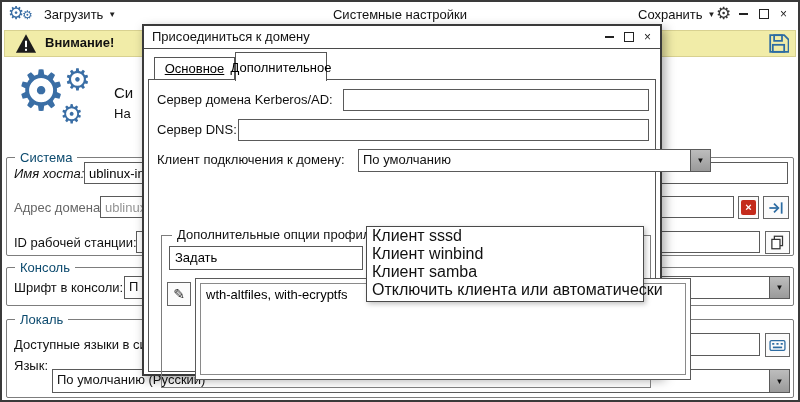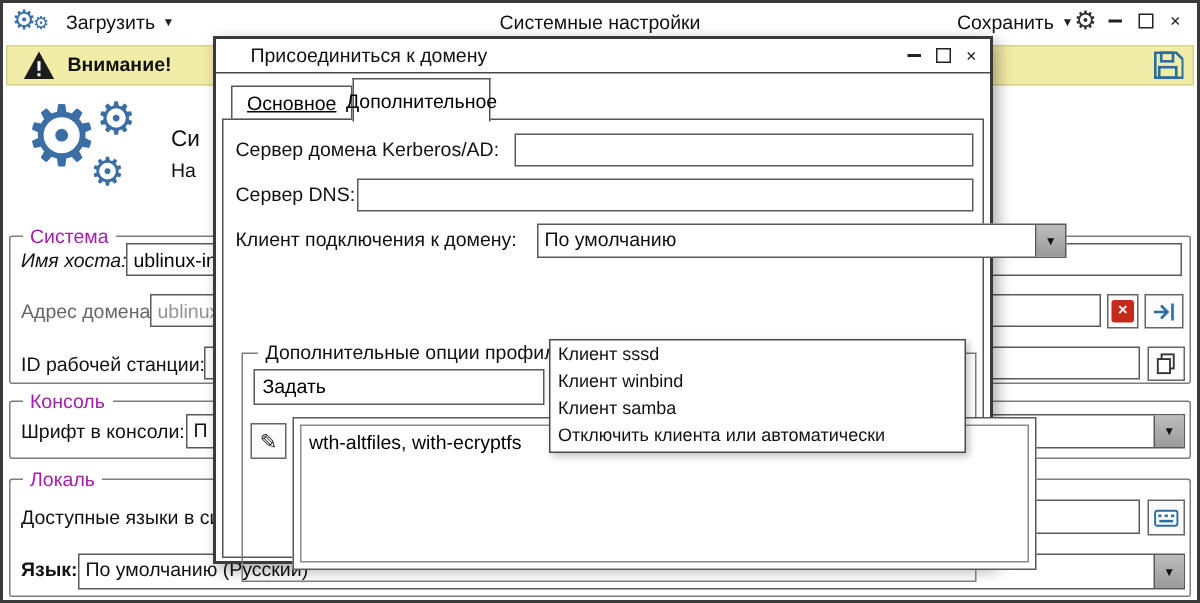--- a/index.html
+++ b/index.html
@@ -1,20 +1,20 @@
 <!DOCTYPE html>
 <html><head>
 <meta charset="utf-8">
 <style>
   html,body{margin:0;padding:0;background:#e8e8e8;font-family:"Liberation Sans",sans-serif;}
   .screen{position:relative;width:800px;height:402px;background:#fff;border:2px solid #3a3a3a;box-sizing:border-box;overflow:hidden;}
   .lbl{position:absolute;font-size:13px;color:#111;white-space:nowrap;line-height:20px;}
   .tin{position:absolute;border:1px solid #5a5a5a;background:#fff;font-size:13px;padding:1px 4px;box-sizing:border-box;font-family:"Liberation Sans",sans-serif;}
   fieldset{position:absolute;margin:0;padding:0;border:1px solid #7d7d7d;border-radius:2px;box-sizing:border-box;background:transparent;}
-  legend{margin-left:8px;padding:0 5px;font-size:13px;color:#a21caf;}
+  legend{margin-left:8px;padding:0 5px;font-size:13px;color:#0c4a6e;}
   
   .toolbar{position:absolute;top:0;left:0;right:0;height:26px;background:#fff;}
   .ttitle{position:absolute;top:5px;left:0;right:0;text-align:center;font-size:13px;color:#111;}
   .tbtn{position:absolute;top:5px;display:flex;align-items:center;gap:5px;font-size:13px;color:#111;cursor:default;z-index:2;}
   .chev{font-size:8px;color:#222;}
   .logo{position:absolute;top:0;left:6px;width:34px;height:26px;color:#3a6ea5;}
   .logo .g1{position:absolute;left:0;top:0;font-size:18px;line-height:22px;}
   .logo .g2{position:absolute;left:14px;top:6px;font-size:12px;line-height:14px;}
   .gearbtn{position:absolute;top:1px;left:714px;font-size:17px;color:#333;z-index:2;}
   .winctl{position:absolute;top:5px;right:8px;display:flex;gap:7px;align-items:center;z-index:2;}
@@ -37,34 +37,34 @@
   .sqbtn{position:absolute;border:1px solid #666;background:#fbfbfb;display:flex;align-items:center;justify-content:center;box-sizing:border-box;}
   .redx{width:15px;height:15px;background:#c42b1c;border-radius:2px;color:#fff;font-size:11px;font-weight:bold;display:flex;align-items:center;justify-content:center;line-height:1;}
   
   .combo{position:absolute;border:1px solid #5a5a5a;background:#fff;display:flex;box-sizing:border-box;}
   .combo-val{flex:1;font-size:13px;padding:2px 4px;overflow:hidden;white-space:nowrap;color:#111;}
   .combo-btn{width:19px;border-left:1px solid #5a5a5a;background:linear-gradient(#bdbdbd,#9a9a9a);display:flex;align-items:center;justify-content:center;}
   .combo-btn .chev{font-size:8px;color:#111;}
   
   .dialog{position:absolute;left:140px;top:22px;width:520px;height:352px;background:#fff;border:2px solid #3a3a3a;box-sizing:border-box;box-shadow:3px 4px 10px rgba(0,0,0,.35);z-index:10;}
   .dlg-titlebar{position:absolute;left:0;top:0;right:0;height:22px;border-bottom:1px solid #4a4a4a;background:#fff;}
-  .dlg-title{position:absolute;left:8px;top:3px;font-size:13px;color:#111;margin-left:15px;}
+  .dlg-title{position:absolute;left:8px;top:3px;font-size:13px;color:#111;}
   .dlg-ctl{position:absolute;right:6px;top:4px;display:flex;gap:6px;align-items:center;}
   .tab{position:absolute;border:1px solid #555;background:#fff;font-size:13px;display:flex;align-items:center;justify-content:center;box-sizing:border-box;}
   .tab-inactive{text-decoration:underline;}
   .tab-active{border-bottom:none;z-index:3;}
   .dlg-panel{position:absolute;left:4px;top:53px;width:508px;height:293px;border:1px solid #555;box-sizing:border-box;background:#fff;}
   .groupbox{position:absolute;left:12px;top:155px;width:490px;height:153px;border:1px solid #7d7d7d;box-sizing:border-box;z-index:1;}
   .grouplegend{position:absolute;left:10px;top:-9px;background:#fff;padding:0 5px;font-size:13px;color:#111;white-space:nowrap;}
   .modebox{position:absolute;left:20px;top:166px;width:194px;height:24px;border:1px solid #5a5a5a;background:#fff;font-size:13px;padding:3px 5px;box-sizing:border-box;z-index:2;}
   .pencilbtn{position:absolute;left:18px;top:202px;width:24px;height:24px;z-index:2;}
   .optionsbox{position:absolute;left:46px;top:198px;width:496px;height:102px;border:1px solid #5a5a5a;background:#fff;box-sizing:border-box;z-index:2;}
   .optionsinner{position:absolute;left:4px;top:4px;right:4px;bottom:4px;border:1px solid #8a8a8a;font-size:13px;padding:3px 5px;overflow:hidden;}
   .droplist{position:absolute;left:217px;top:146px;width:278px;height:76px;border:1px solid #4a4a4a;background:#fff;box-sizing:border-box;z-index:6;box-shadow:2px 2px 5px rgba(0,0,0,.25);}
-  .dropitem{font-size:12px;line-height:18px;padding:0 5px;white-space:nowrap;color:#111;}
+  .dropitem{font-size:16px;line-height:18px;padding:0 5px;white-space:nowrap;color:#111;}
   .dim{color:#8a8a8a;}
   .dimlbl{color:#666;}
   svg{display:block;}
 </style>
 </head>
 <body>
 
 <div class="screen">
 
   <div class="toolbar">
@@ -175,21 +175,21 @@
     <span>
       <svg width="17" height="15" viewBox="0 0 24 20">
         <rect x="1.5" y="3" width="21" height="14" rx="2" fill="none" stroke="#2d6ca2" stroke-width="1.8"></rect>
         <rect x="4.5" y="6.5" width="3" height="2.4" fill="#2d6ca2"></rect>
         <rect x="10.5" y="6.5" width="3" height="2.4" fill="#2d6ca2"></rect>
         <rect x="16.5" y="6.5" width="3" height="2.4" fill="#2d6ca2"></rect>
         <rect x="5.5" y="11.5" width="13" height="2.4" fill="#2d6ca2"></rect>
       </svg>
     </span>
   </span>
-  <span class="lbl" style="left:12px;top:368px;font-weight:bold;">Язык:</span>
+  <span class="lbl" style="left:12px;top:354px;">Язык:</span>
   <div class="combo" style="left:50px;top:367px;width:738px;height:24px;">
     <span class="combo-val">По умолчанию (Русский)</span>
     <span class="combo-btn">
       <span class="chev">▼</span>
     </span>
   </div>
 
   <div class="dialog">
     <div class="dlg-titlebar">
       <span class="dlg-title">Присоединиться к домену</span>

